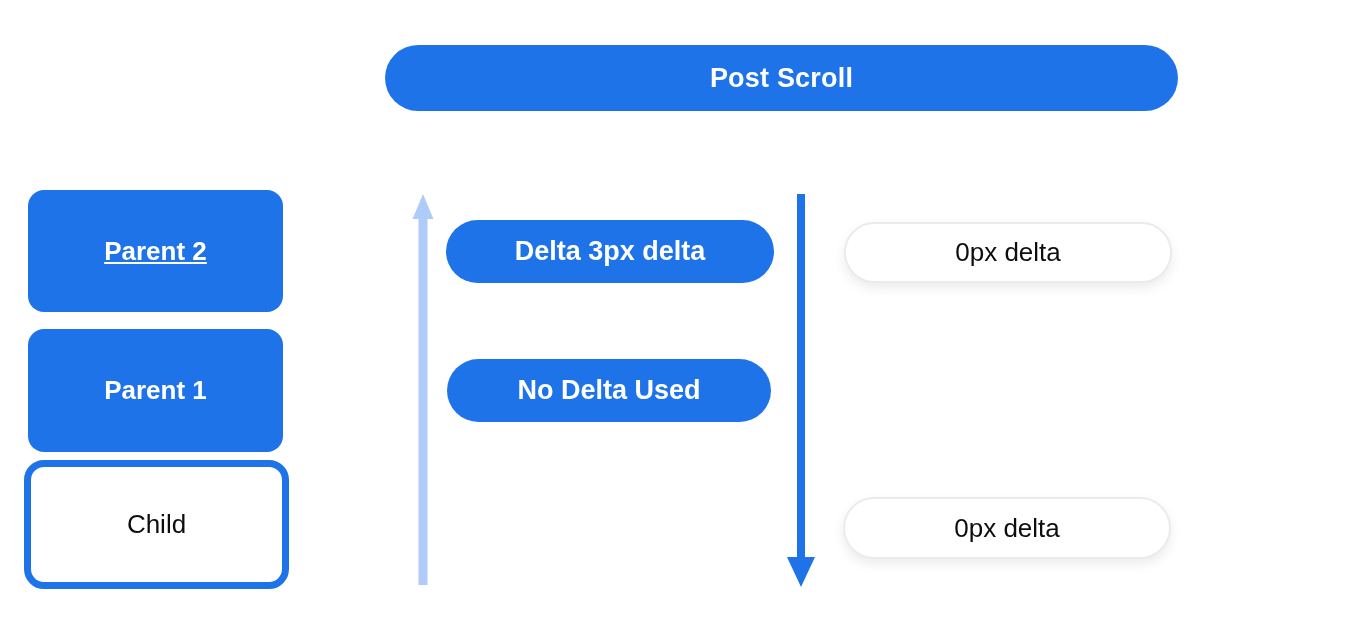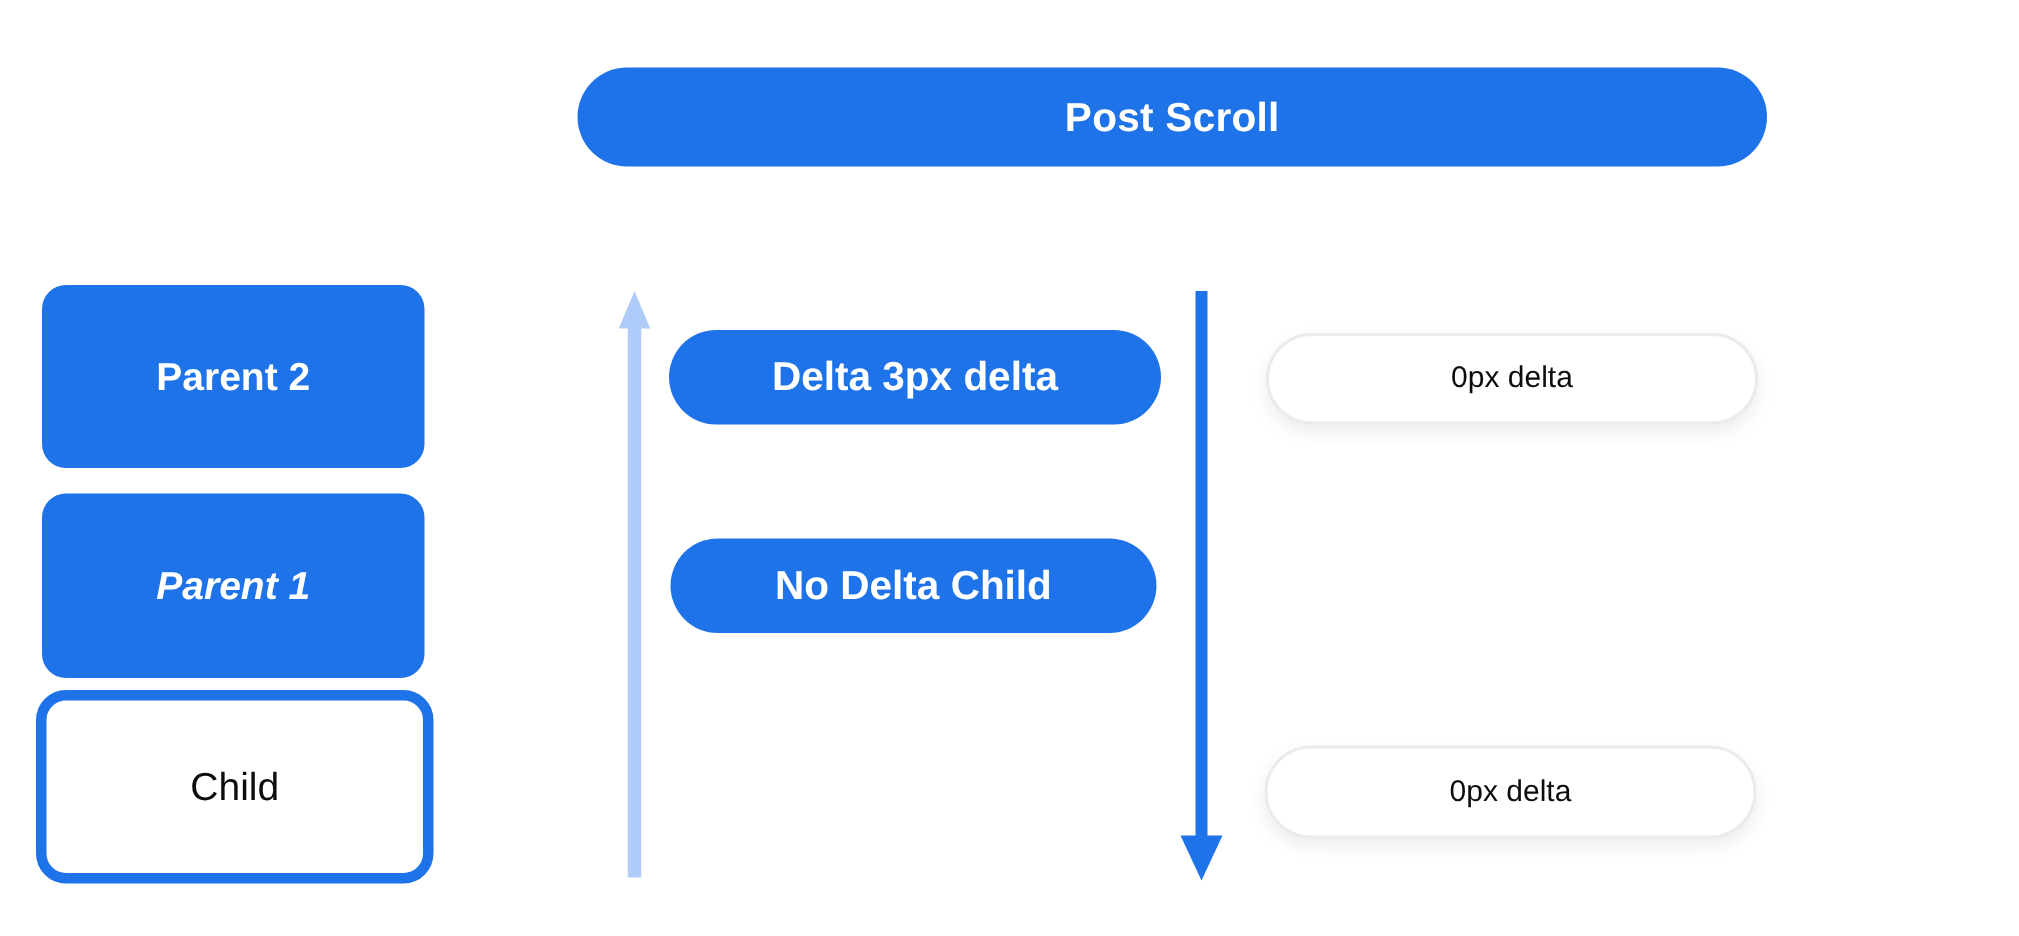--- a/index.html
+++ b/index.html
@@ -37,22 +37,22 @@
   }
 
   
   .blue-box {
     background: var(--primary-blue);
     border-radius: 16px;
     color: var(--text-light);
     font-size: 26px;
     font-weight: 700;
   }
-  .parent2-box { left: 28px; top: 190px; width: 255px; height: 122px; }
-  .parent1-box { left: 28px; top: 329px; width: 255px; height: 123px; font-style: italic; }
+  .parent2-box { left: 28px; top: 190px; width: 255px; height: 122px; text-decoration: underline; }
+  .parent1-box { left: 28px; top: 329px; width: 255px; height: 123px; }
   .child-box {
     left: 24px; top: 460px; width: 265px; height: 129px;
     background: var(--background);
     border: 7px solid var(--primary-blue);
     border-radius: 20px;
     color: var(--text-dark);
     font-size: 26px;
     font-weight: 500;
     text-align: right;
   }
@@ -68,21 +68,21 @@
   .used-delta-pill { left: 446px; top: 220px; width: 328px; height: 63px; }
   .no-delta-pill   { left: 447px; top: 359px; width: 324px; height: 63px; }
 
   
   .white-pill {
     background: var(--background);
     border: 2px solid var(--pill-border);
     border-radius: 31px;
     box-shadow: 0 5px 12px rgba(0,0,0,0.08);
     color: var(--text-dark);
-    font-size: 20px;
+    font-size: 26px;
     font-weight: 500;
   }
   .zero-delta-pill-top    { left: 844px; top: 222px; width: 328px; height: 61px; }
   .zero-delta-pill-bottom { left: 843px; top: 497px; width: 328px; height: 62px; }
 
   .arrow-svg { position: absolute; display: block; }
   .up-arrow-svg   { left: 410px; top: 193px; }
   .down-arrow-svg { left: 786px; top: 194px; }
 </style>
 </head>
@@ -106,21 +106,21 @@
 
   <svg class="arrow-svg up-arrow-svg" width="26" height="394" viewBox="0 0 26 394" aria-hidden="true">
     <line x1="13" y1="24" x2="13" y2="392" stroke="#aecbfa" stroke-width="9"></line>
     <polygon points="13,1 23.5,26 2.5,26" fill="#aecbfa"></polygon>
   </svg>
 
   <div class="abs blue-pill used-delta-pill">
     <span>Delta 3px delta</span>
   </div>
   <div class="abs blue-pill no-delta-pill">
-    <span>No Delta Child</span>
+    <span>No Delta Used</span>
   </div>
 
   <svg class="arrow-svg down-arrow-svg" width="30" height="394" viewBox="0 0 30 394" aria-hidden="true">
     <line x1="15" y1="0" x2="15" y2="366" stroke="#1f73e8" stroke-width="8"></line>
     <polygon points="15,393 1,363 29,363" fill="#1f73e8"></polygon>
   </svg>
 
   <div class="abs white-pill zero-delta-pill-top">
     <span>0px delta</span>
   </div>

